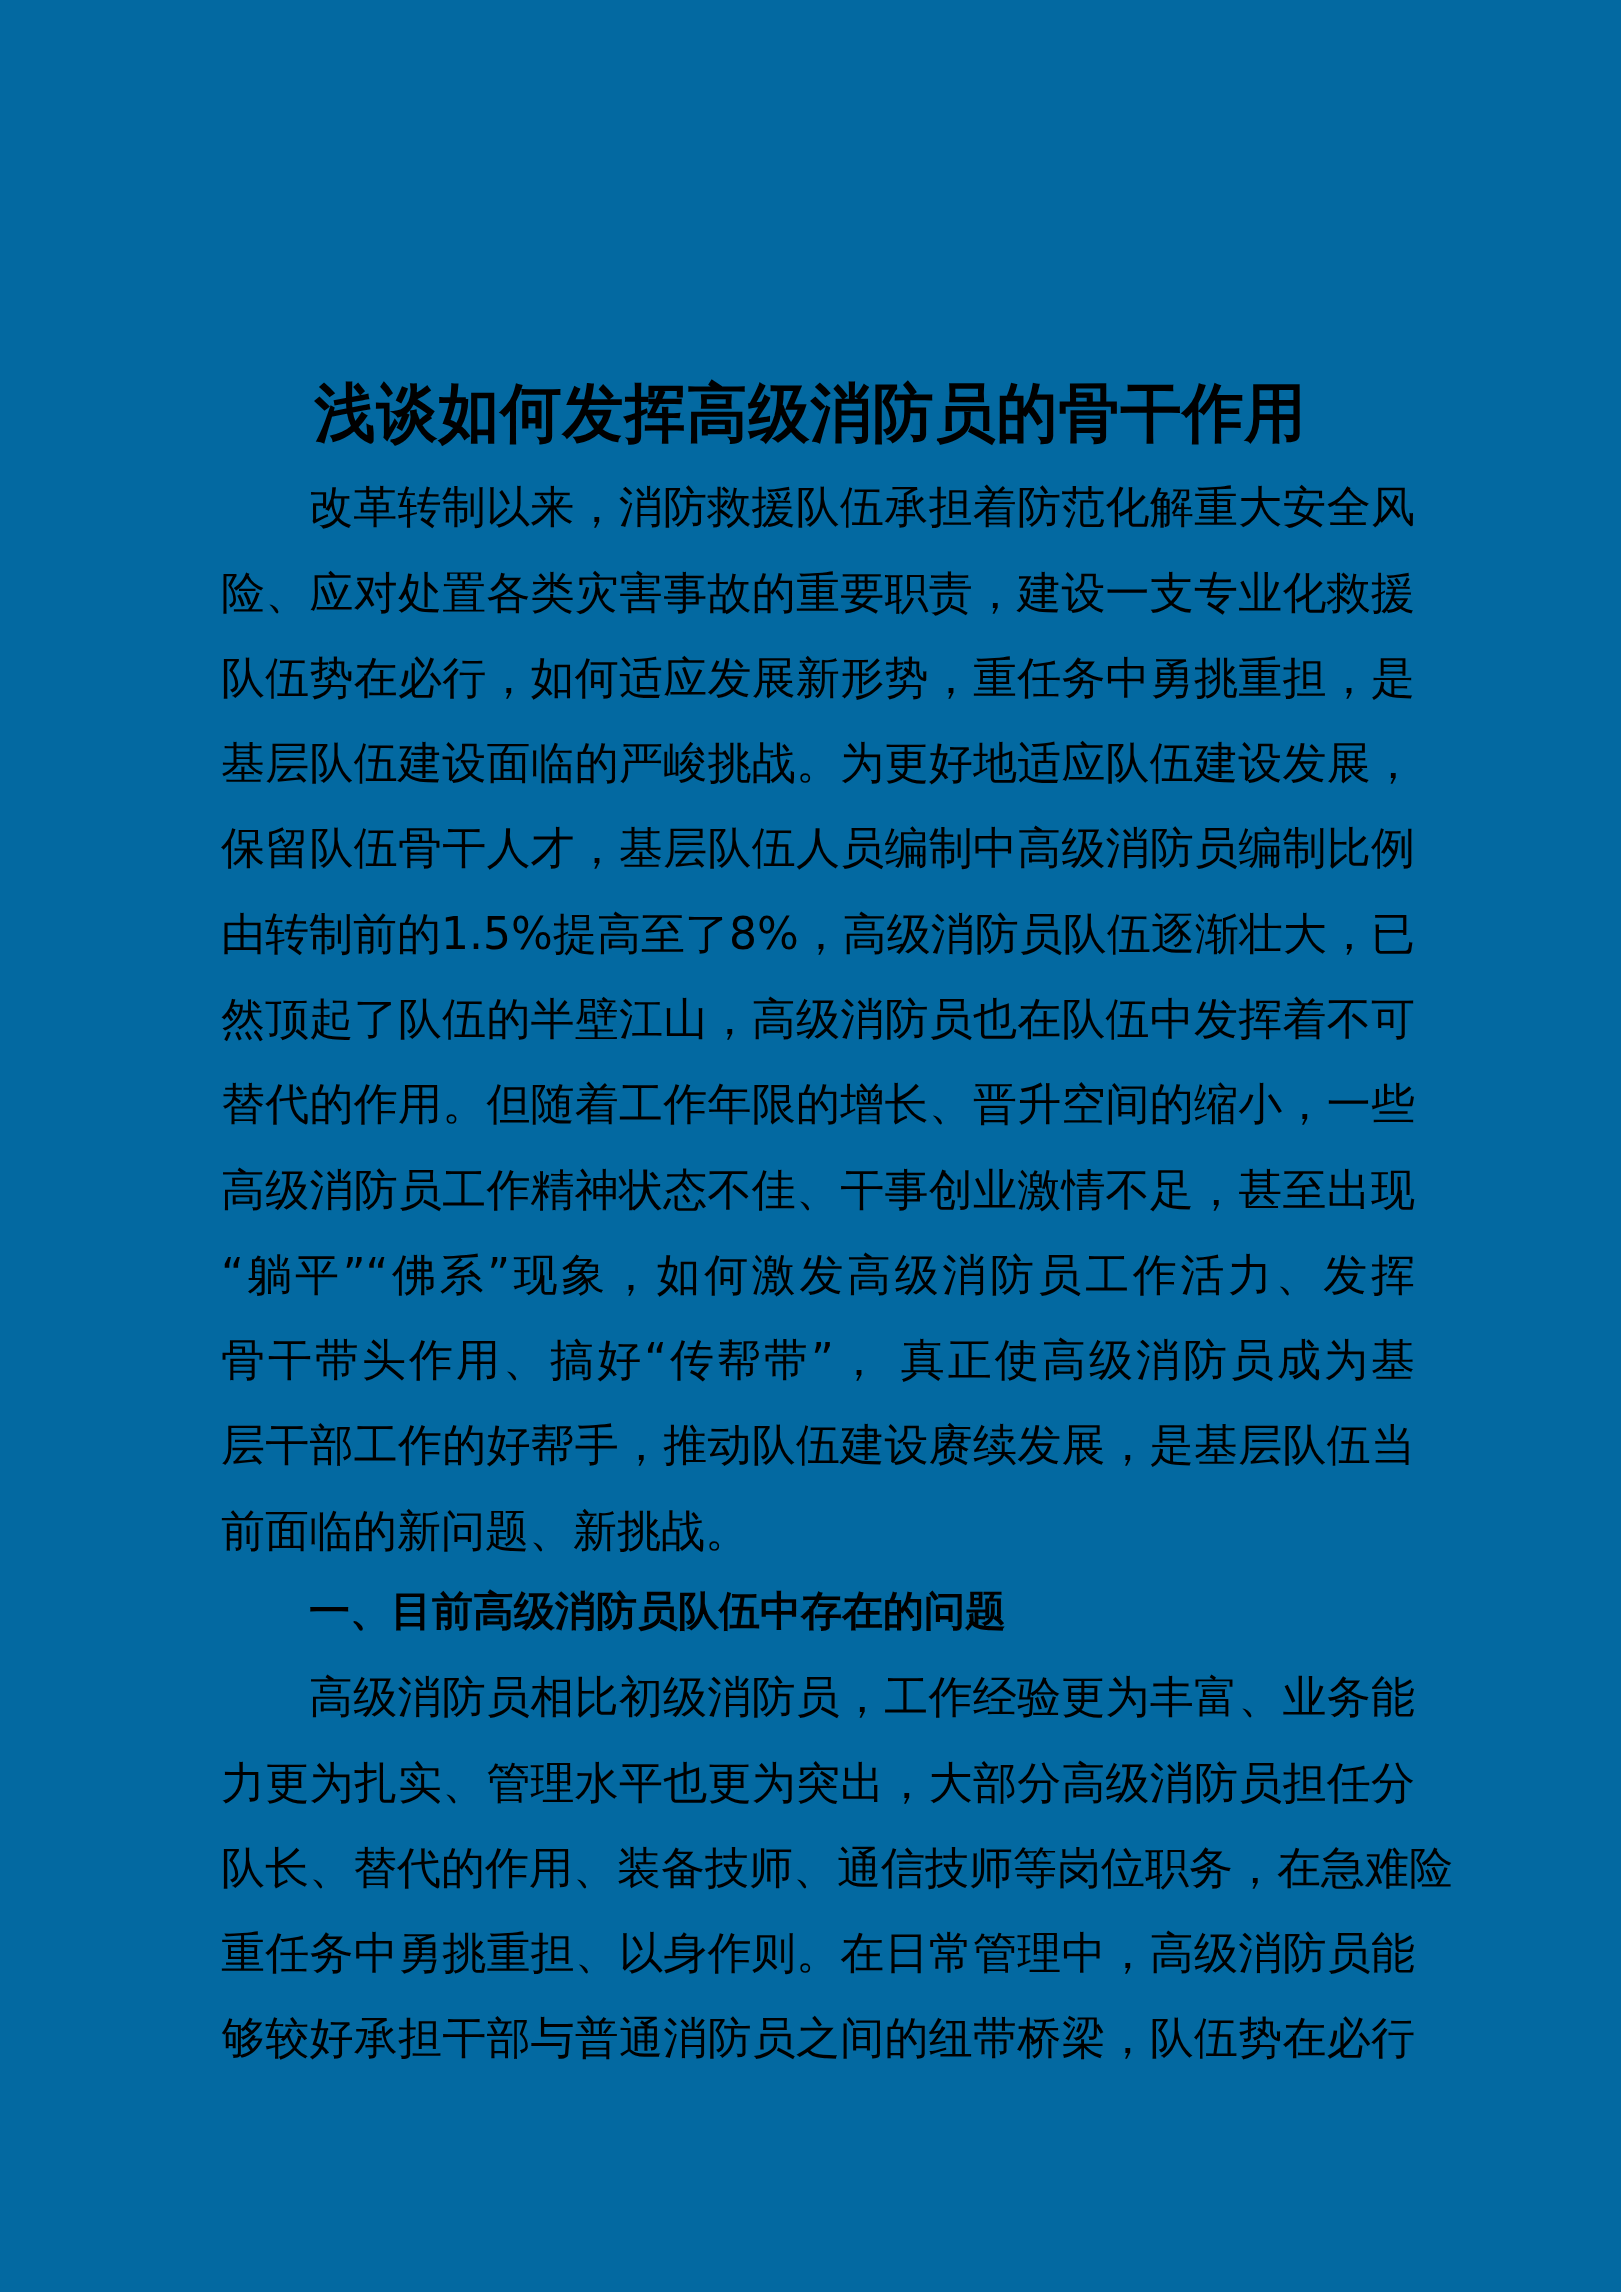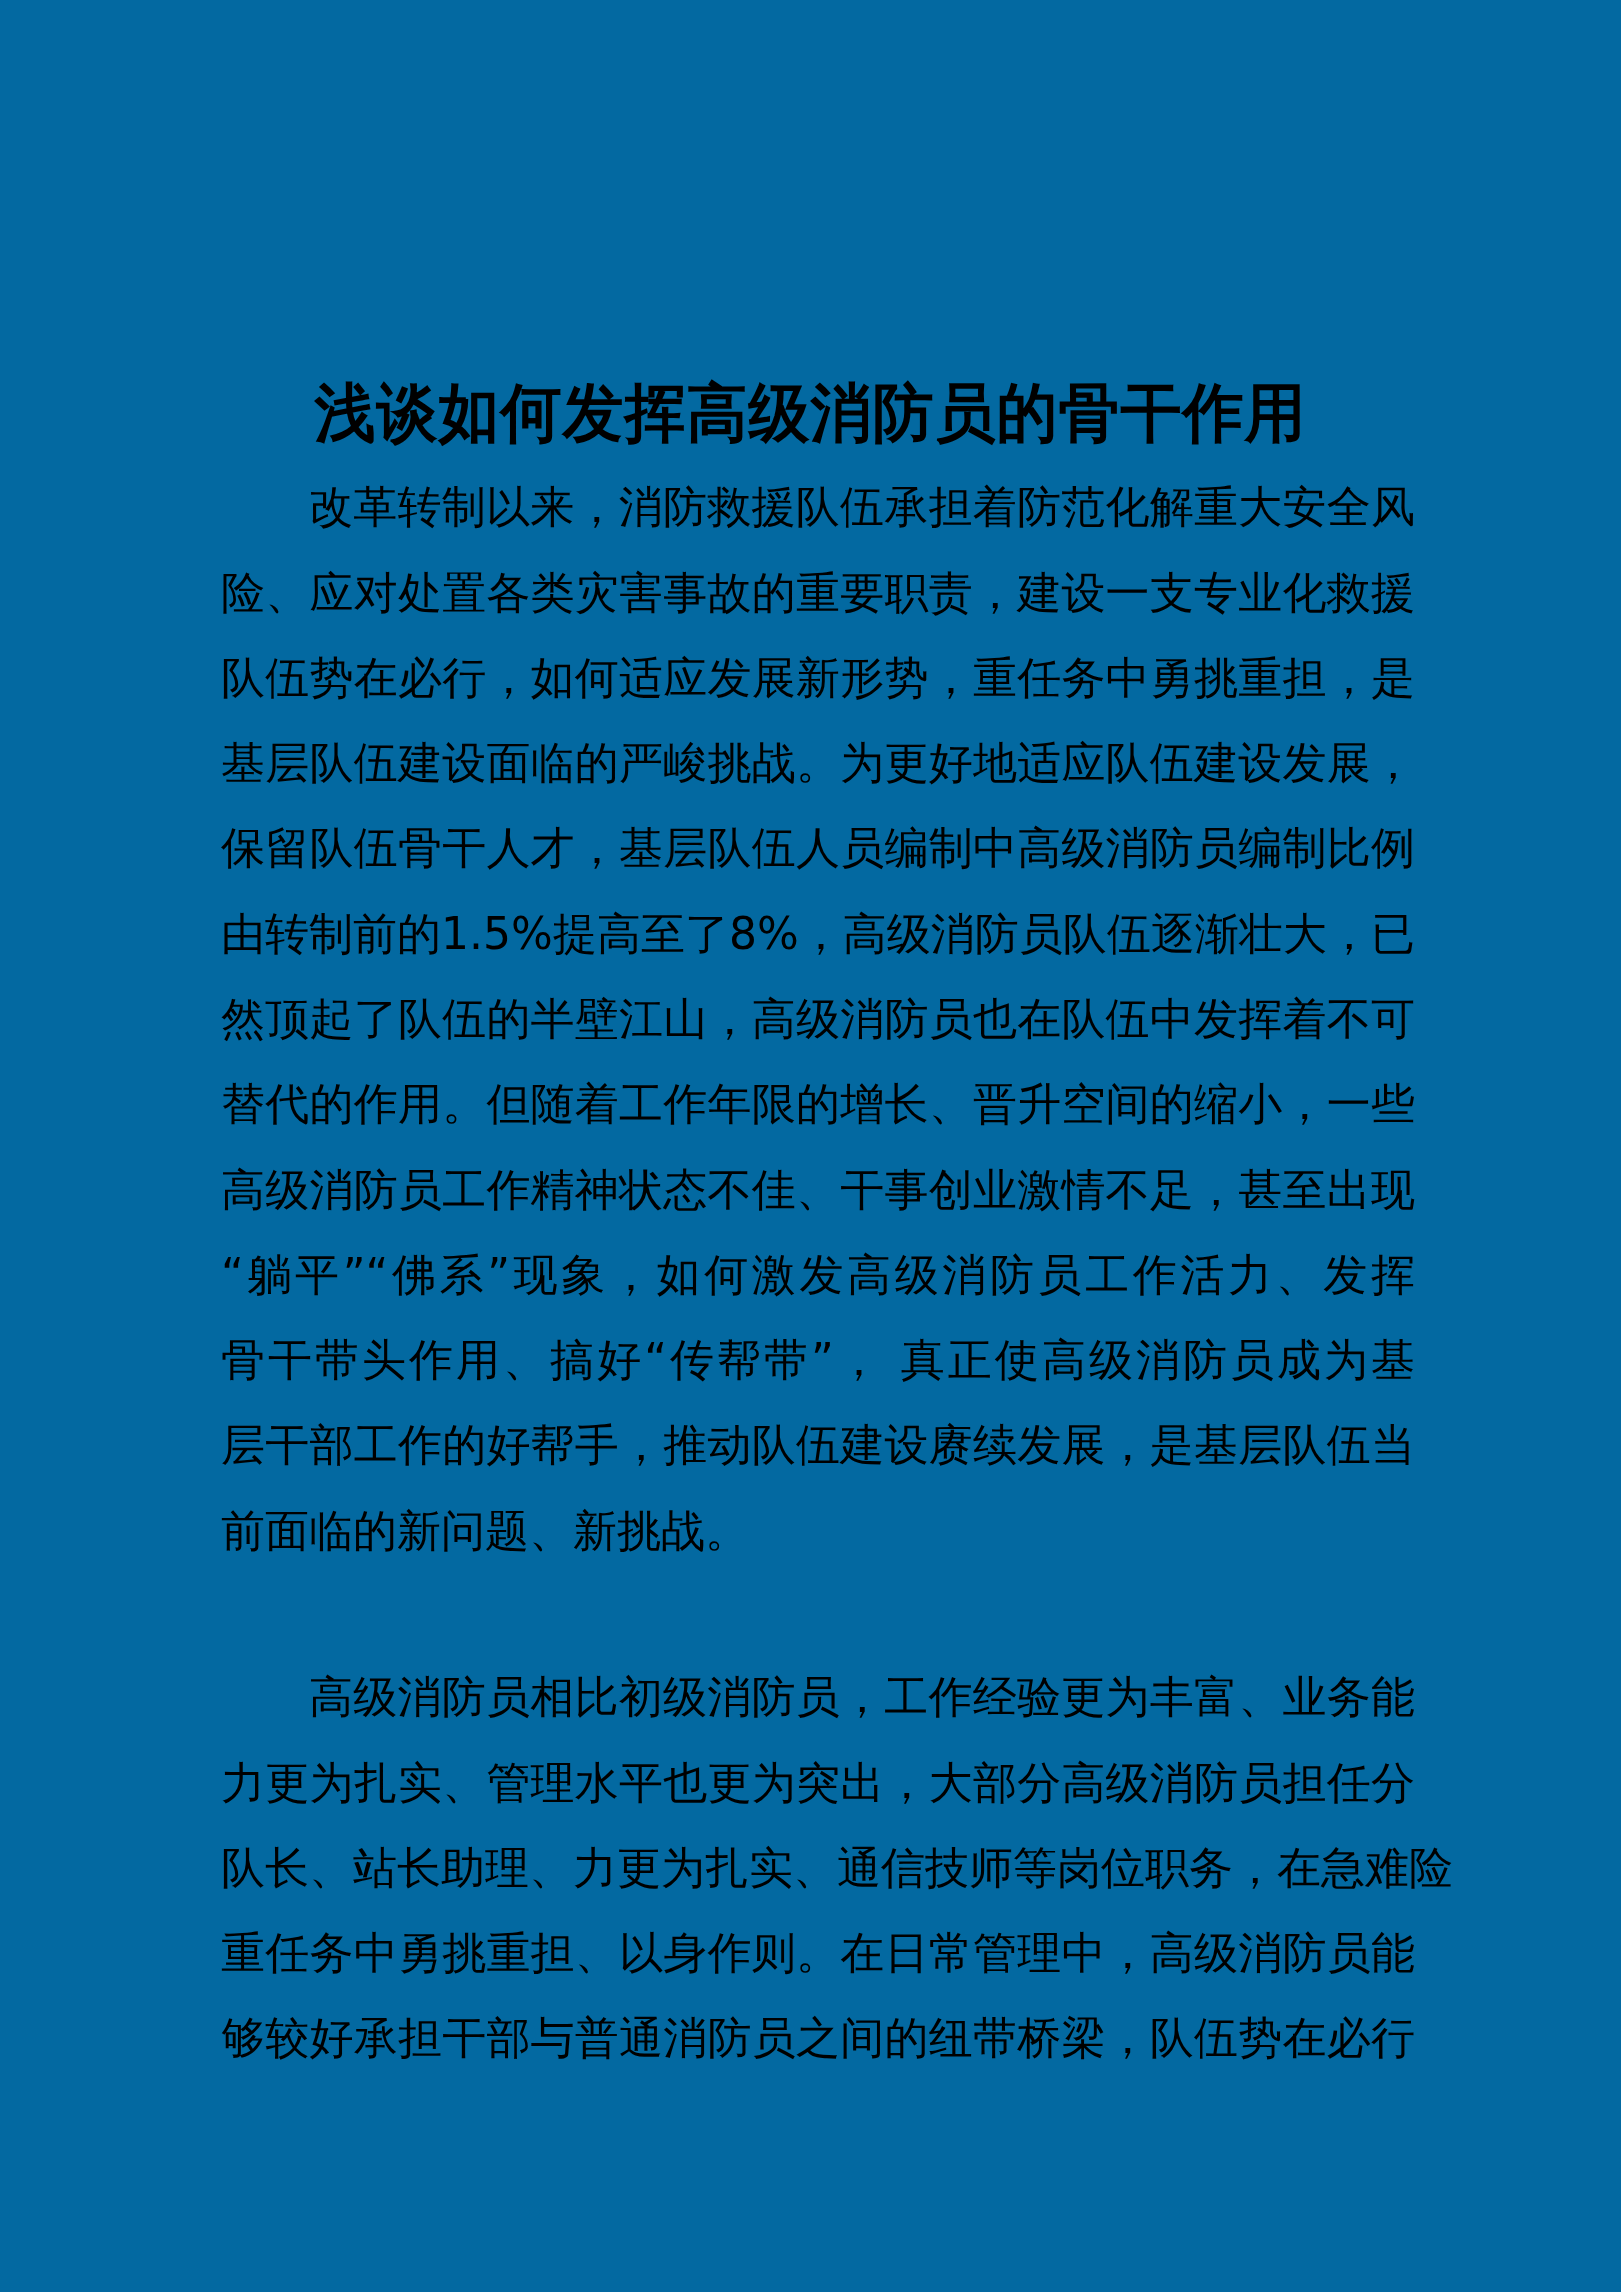--- a/index.html
+++ b/index.html
@@ -41,22 +41,23 @@
     <div class="line" style="top:904px">由转制前的1.5%提高至了8%，高级消防员队伍逐渐壮大，已</div>
     <div class="line" style="top:989px">然顶起了队伍的半壁江山，高级消防员也在队伍中发挥着不可</div>
     <div class="line" style="top:1074px">替代的作用。但随着工作年限的增长、晋升空间的缩小，一些</div>
     <div class="line" style="top:1160px">高级消防员工作精神状态不佳、干事创业激情不足，甚至出现</div>
     <div class="line" style="top:1245px">“躺平”“佛系”现象，如何激发高级消防员工作活力、发挥</div>
     <div class="line" style="top:1330px">骨干带头作用、搞好“传帮带”， 真正使高级消防员成为基</div>
     <div class="line" style="top:1415px">层干部工作的好帮手，推动队伍建设赓续发展，是基层队伍当</div>
     <div class="line last" style="top:1501px">前面临的新问题、新挑战。</div>
   </div>
 
+  <div class="heading" style="top:1582px">一、目前高级消防员队伍中存在的问题</div>
 
   <div>
     <div class="line indent" style="top:1667px">高级消防员相比初级消防员，工作经验更为丰富、业务能</div>
     <div class="line" style="top:1753px">力更为扎实、管理水平也更为突出，大部分高级消防员担任分</div>
-    <div class="line" style="top:1838px">队长、站长助理、力更为扎实、通信技师等岗位职务，在急难险</div>
+    <div class="line" style="top:1838px">队长、替代的作用、装备技师、通信技师等岗位职务，在急难险</div>
     <div class="line" style="top:1923px">重任务中勇挑重担、以身作则。在日常管理中，高级消防员能</div>
     <div class="line" style="top:2008px">够较好承担干部与普通消防员之间的纽带桥梁，队伍势在必行</div>
   </div>
 </div>
 
 
 </body></html>

